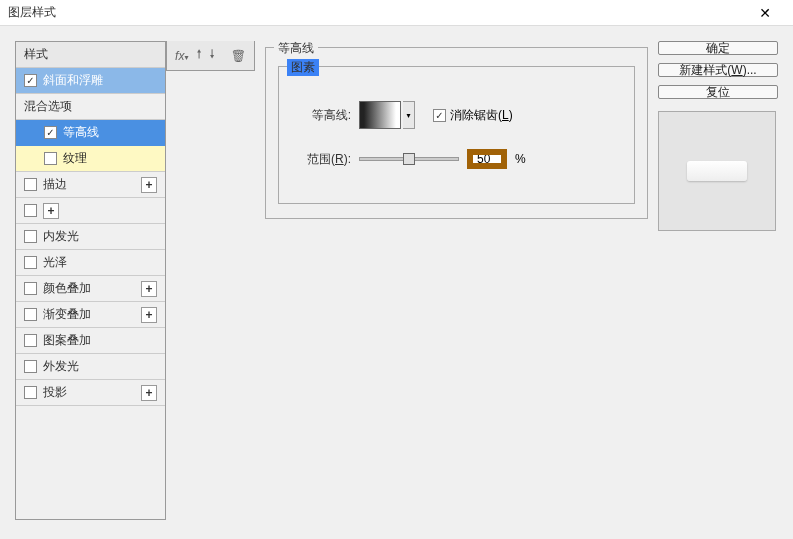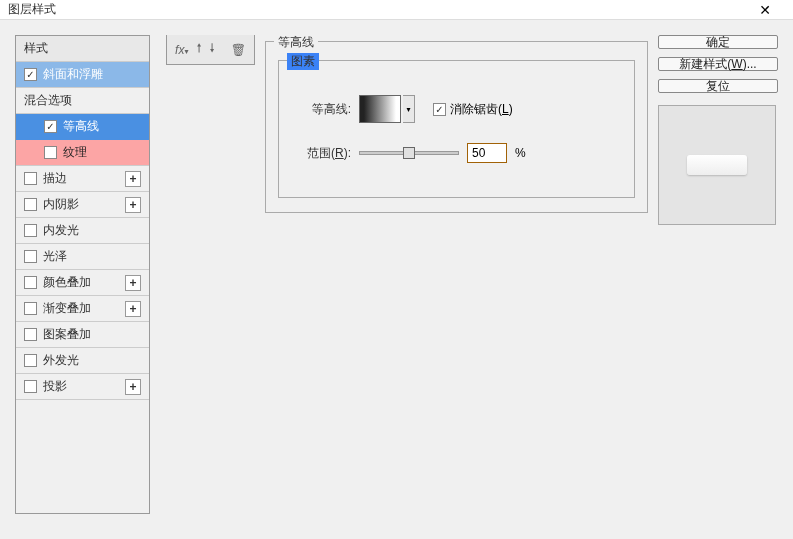--- a/index.html
+++ b/index.html
@@ -1,52 +1,52 @@
 <!DOCTYPE html>
 <html><head>
 <meta charset="utf-8">
 <style>
 * { box-sizing: border-box; margin: 0; padding: 0; font-family: "Microsoft YaHei", "SimSun", sans-serif; font-size: 12px; }
 body { background: #f0f0f0; width: 793px; height: 539px; overflow: hidden; }
 
-.titlebar { height: 20px; background: #fff; border-bottom: 1px solid #ddd; display: flex; align-items: center; padding: 0 8px; }
+.titlebar { height: 26px; background: #fff; border-bottom: 1px solid #ddd; display: flex; align-items: center; padding: 0 8px; }
 .titlebar .title { flex: 1; color: #333; }
 .titlebar .close { width: 40px; height: 30px; display: flex; align-items: center; justify-content: center; cursor: pointer; font-size: 14px; }
 
 .content { display: flex; padding: 15px; height: calc(100% - 30px); gap: 10px; }
 
 .left-panel { width: 240px; display: flex; flex-direction: row; }
 .style-list { flex: 1; border: 1px solid #999; background: #f0f0f0; overflow: hidden; }
 .list-item { height: 26px; display: flex; align-items: center; padding: 0 8px; border-bottom: 1px solid #ccc; color: #333; }
 .list-item.header { background: #e8e8e8; }
 .list-item.sub { padding-left: 28px; }
 .list-item.selected { background: #4a90e2; color: #fff; border-bottom: 1px solid #4a90e2; }
 .list-item.highlight1 { background: #8bb8e8; color: #fff; }
-.list-item.highlight2 { background: #fca5a5; color: #222; }
+.list-item.highlight2 { background: #fef9c3; color: #222; }
 .list-item .cb { width: 13px; height: 13px; border: 1px solid #888; background: #fff; margin-right: 6px; display: flex; align-items: center; justify-content: center; font-size: 10px; color: #333; }
 .list-item .cb.checked::before { content: "✓"; }
 .list-item .label { flex: 1; }
 .list-item .plus { width: 16px; height: 16px; border: 1px solid #999; background: #fff; display: flex; align-items: center; justify-content: center; font-weight: bold; cursor: pointer; }
 
-.footer-bar { height: 30px; border: 1px solid #999; border-top: none; background: #e8e8e8; display: flex; align-items: center; padding: 0 8px; gap: 8px; margin-left: 16px; }
+.footer-bar { height: 30px; border: 1px solid #999; border-top: none; background: #e8e8e8; display: flex; align-items: center; padding: 0 8px; gap: 8px; }
 .footer-bar .spacer { flex: 1; }
 .footer-bar .icon { color: #666; cursor: pointer; font-size: 12px; }
 
 .center-panel { flex: 1; }
 .fieldset { border: 1px solid #aaa; padding: 10px 12px 14px 12px; position: relative; margin-top: 6px; }
 .fieldset .legend { position: absolute; top: -8px; left: 8px; background: #f0f0f0; padding: 0 4px; color: #333; }
 .inner-fieldset { border: 1px solid #aaa; padding: 14px 12px; position: relative; margin-top: 8px; }
 .inner-fieldset .legend { position: absolute; top: -8px; left: 8px; background: #3b82f6; padding: 0 4px; }
 .row { display: flex; align-items: center; margin: 20px 0; gap: 8px; }
 .row .lbl { width: 60px; text-align: right; color: #333; }
 .contour-thumb { width: 42px; height: 28px; border: 1px solid #666; background: linear-gradient(to right, #222 0%, #222 10%, #fff 90%); display:inline-block; margin-right:2px;}
 .dropdown-arrow { width:12px; height:28px; border:1px solid #999; border-left:none; background:#e8e8e8; display:flex; align-items:center; justify-content:center; font-size:8px;}
 .slider { width: 100px; height: 4px; background: #ccc; position: relative; border: 1px solid #999; }
 .slider .thumb { position: absolute; top: -5px; width: 12px; height: 12px; background: #e0e0e0; border: 1px solid #666; transform: translateX(-50%); }
-.num-input { width: 40px; height: 20px; border: 1px solid #a16207; background: #fff; padding: 0 4px; text-align: left; }
+.num-input { width: 40px; height: 20px; border: 6px solid #a16207; background: #fff; padding: 0 4px; text-align: left; }
 .checkbox-inline { width: 13px; height: 13px; border: 1px solid #888; background: #fff; display: inline-flex; align-items: center; justify-content: center; font-size: 10px; margin-right: 4px; }
 .checkbox-inline.checked::before { content: "✓"; color: #333; }
 
 .right-panel { width: 120px; display: flex; flex-direction: column; gap: 8px; }
 .btn { height: 14px; border: 1px solid #888; background: #f8f8f8; border-radius: 2px; cursor: pointer; display: flex; align-items: center; justify-content: center; color: #222; }
 .preview-row { display: flex; align-items: center; justify-content: center; gap: 4px; margin-top: 4px; }
 .preview-box { width: 118px; height: 120px; border: 1px solid #aaa; background: #e4e4e4; margin-top: 4px; display:flex; align-items:center; justify-content:center;}
 .preview-swatch { width: 60px; height: 20px; background: linear-gradient(#fff, #eee); border-radius: 3px; box-shadow: 0 1px 2px rgba(0,0,0,.2); }
 .underline { text-decoration: underline; }
 </style>
@@ -80,21 +80,20 @@
         <span class="cb"></span>
         <span class="label">纹理</span>
       </div>
       <div class="list-item">
         <span class="cb"></span>
         <span class="label">描边</span>
         <span class="plus">+</span>
       </div>
       <div class="list-item">
         <span class="cb"></span>
-        <span class="label">内阴影</span>
         <span class="plus">+</span>
       </div>
       <div class="list-item">
         <span class="cb"></span>
         <span class="label">内发光</span>
       </div>
       <div class="list-item">
         <span class="cb"></span>
         <span class="label">光泽</span>
       </div>

